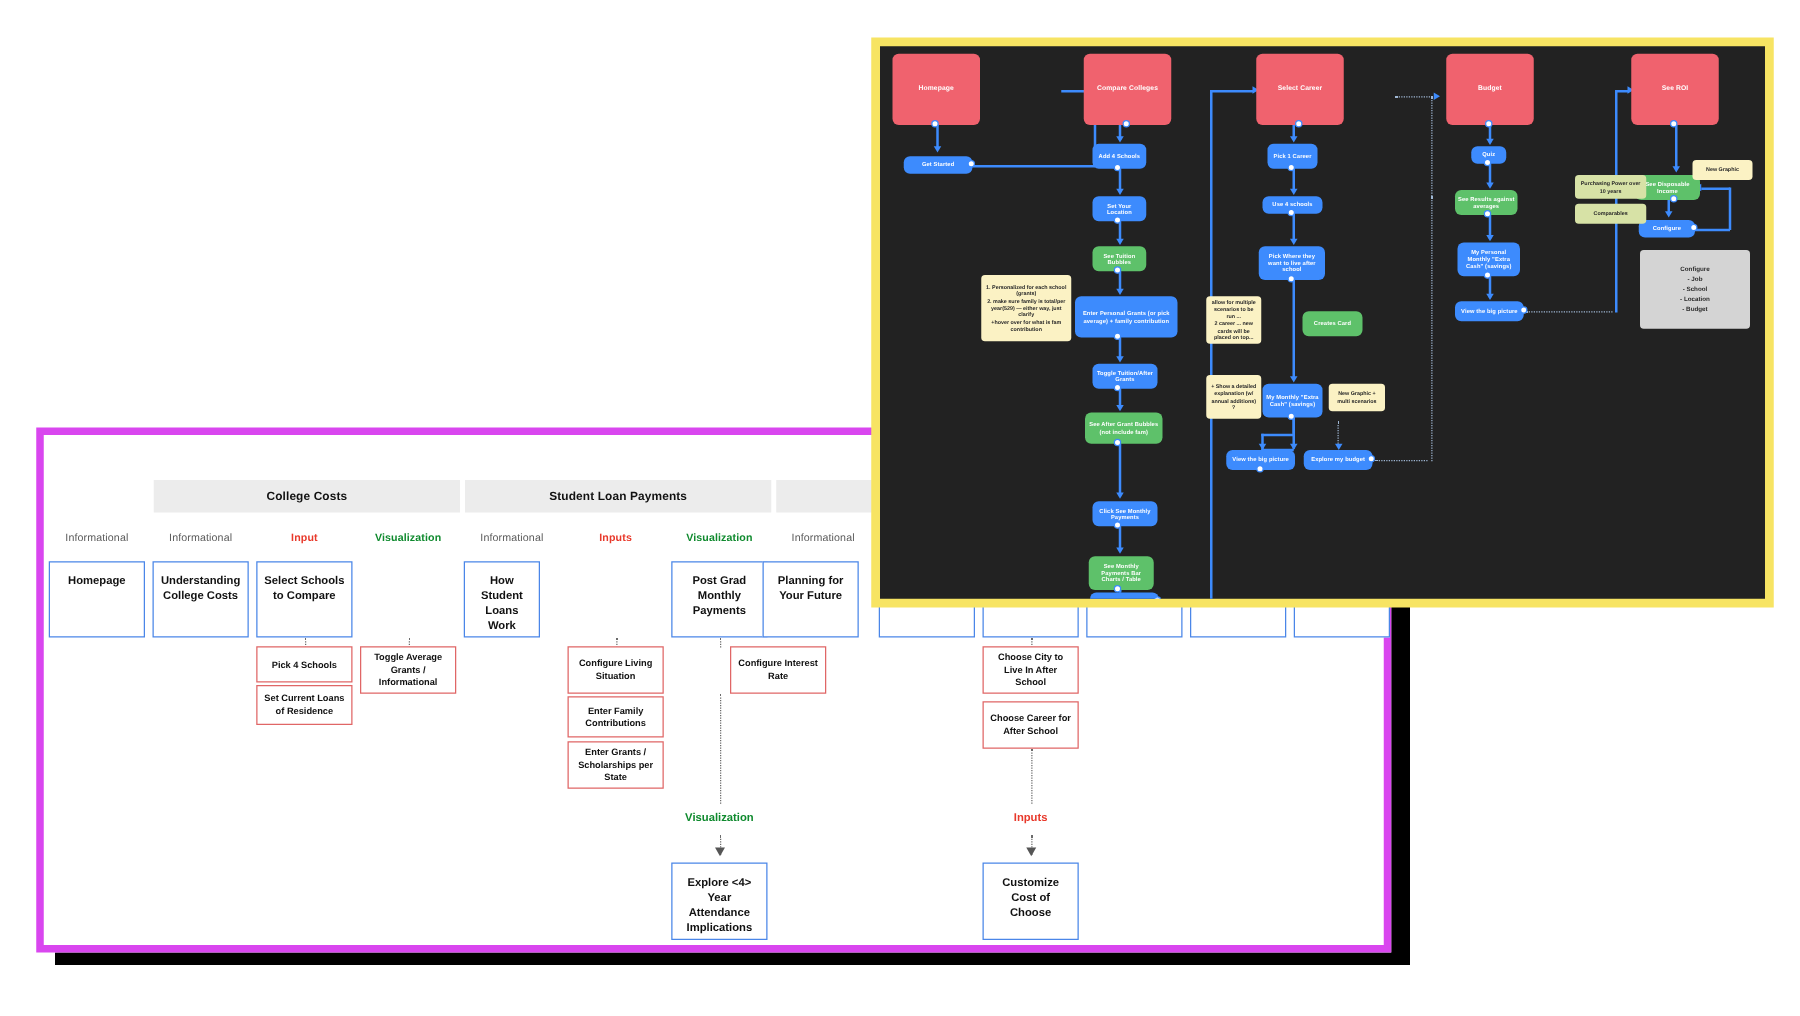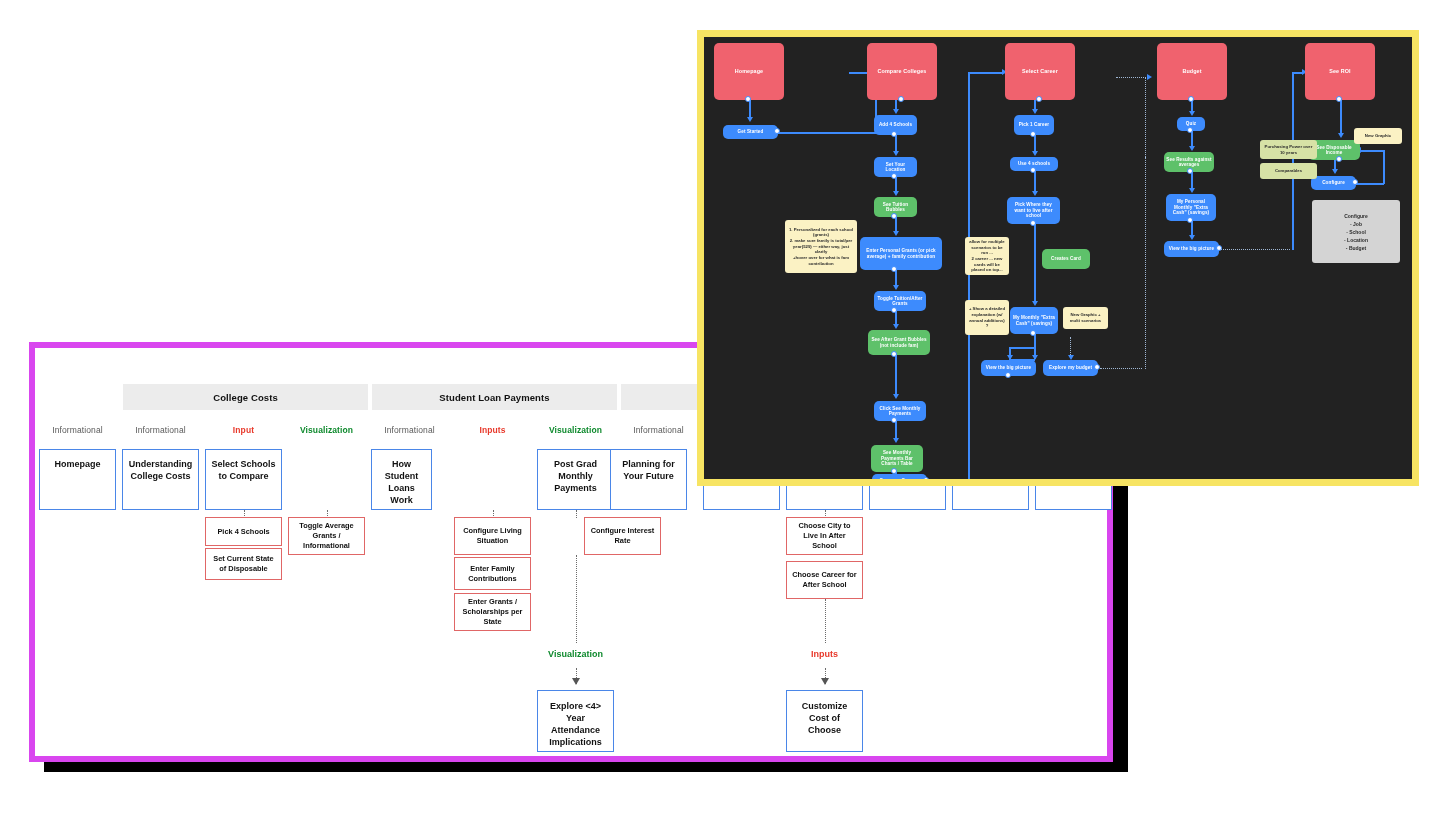--- a/index.html
+++ b/index.html
@@ -143,21 +143,21 @@
       <div class="wbox blue" style="left:751px; top:101px; width:77px; height:61px;"></div>
       <div class="wbox blue" style="left:834px; top:101px; width:77px; height:61px;"></div>
       <div class="wbox blue" style="left:917px; top:101px; width:77px; height:61px;"></div>
       <div class="wbox blue" style="left:1000px; top:101px; width:77px; height:61px;"></div>
       <div class="dotline" style="left:208.5px; top:162px; height:8px;"></div>
       <div class="dotline" style="left:291.5px; top:162px; height:8px;"></div>
       <div class="dotline" style="left:457.5px; top:162px; height:8px;"></div>
       <div class="dotline" style="left:540.5px; top:162px; height:8px;"></div>
       <div class="dotline" style="left:789.5px; top:162px; height:8px;"></div>
       <div class="wbox red" style="left:170px; top:169px; width:77px; height:29px;align-items:center; font-size:7.4px; padding:3px 4px;">Pick 4 Schools</div>
-      <div class="wbox red" style="left:170px; top:200px; width:77px; height:32px;align-items:center; font-size:7.4px; padding:3px 4px;">Set Current State of Disposable</div>
+      <div class="wbox red" style="left:170px; top:200px; width:77px; height:32px;align-items:center; font-size:7.4px; padding:3px 4px;">Set Current Loans of Residence</div>
       <div class="wbox red" style="left:253px; top:169px; width:77px; height:38px;align-items:center; font-size:7.4px; padding:3px 4px;">Toggle Average Grants / Informational</div>
       <div class="wbox red" style="left:419px; top:169px; width:77px; height:38px;align-items:center; font-size:7.4px; padding:3px 4px;">Configure Living Situation</div>
       <div class="wbox red" style="left:419px; top:209px; width:77px; height:33px;align-items:center; font-size:7.4px; padding:3px 4px;">Enter Family Contributions</div>
       <div class="wbox red" style="left:419px; top:245px; width:77px; height:38px;align-items:center; font-size:7.4px; padding:3px 4px;">Enter Grants / Scholarships per State</div>
       <div class="wbox red" style="left:502px; top:169px; width:77px; height:38px;align-items:center; font-size:7.4px; padding:3px 4px;margin-left:47px;">Configure Interest Rate</div>
       <div class="wbox red" style="left:751px; top:169px; width:77px; height:38px;align-items:center; font-size:7.4px; padding:3px 4px;">Choose City to Live In After School</div>
       <div class="wbox red" style="left:751px; top:213px; width:77px; height:38px;align-items:center; font-size:7.4px; padding:3px 4px;">Choose Career for After School</div>
       <div class="dotline" style="left:540.5px; top:207px; height:88px;"></div>
       <div class="dotline" style="left:789.5px; top:251px; height:44px;"></div>
       <div class="mid-kind" style="left:502px; top:301px; width:77px; color:#0f8a2e;">Visualization</div>

